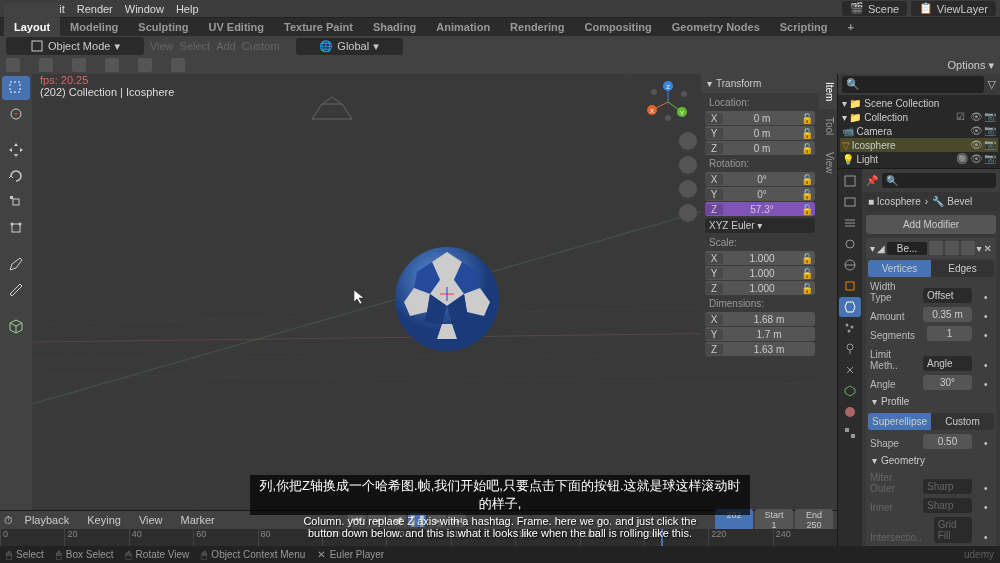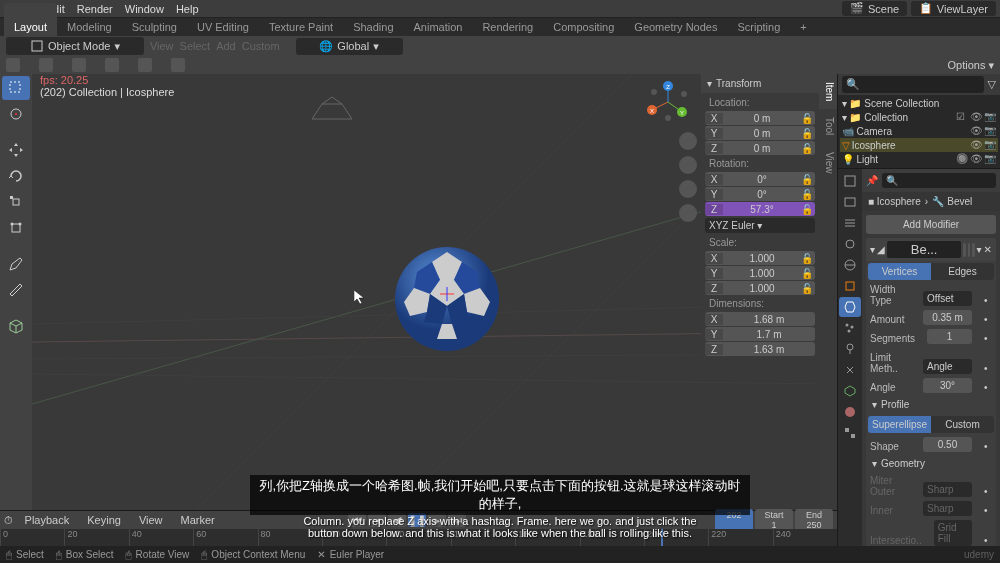--- a/index.html
+++ b/index.html
@@ -3,21 +3,21 @@
 <meta charset="utf-8">
 <style>
 * { margin: 0; padding: 0; box-sizing: border-box; font-family: -apple-system, BlinkMacSystemFont, "Segoe UI", sans-serif; }
 body { background: #383838; color: #ccc; font-size: 11px; width: 1000px; height: 563px; overflow: hidden; position: relative; }
 
 .topbar { height: 18px; background: #3d3d3d; display: flex; align-items: center; padding: 0 4px; border-bottom: 1px solid #222; }
 .topbar .menu { margin-right: 12px; cursor: pointer; color: #ddd; }
 .topbar .right { margin-left: auto; display: flex; align-items: center; gap: 4px; }
 .topbar .scene-box { background: #2a2a2a; border-radius: 3px; padding: 1px 8px; display: flex; align-items: center; gap: 4px; }
 .tabbar { height: 18px; background: #2b2b2b; display: flex; align-items: center; padding: 0 4px; }
-.tabbar .tab { padding: 18px 10px; color: #999; cursor: pointer; border-radius: 3px 3px 0 0; }
+.tabbar .tab { padding: 18px 10px; color: #999; cursor: pointer; border-radius: 3px 3px 0 0; font-weight: bold; }
 .tabbar .tab.active { background: #424242; color: #fff; }
 .headerbar { height: 20px; background: #424242; display: flex; align-items: center; padding: 0 6px; gap: 6px; }
 .headerbar .dropdown { background: #2a2a2a; padding: 2px 24px; border-radius: 3px; display: flex; align-items: center; gap: 4px; }
 .headerbar .sep { color: #666; }
 .icon-row { height: 18px; background: #424242; display: flex; align-items: center; padding: 0 6px; gap: 19px; }
 .icon-row .ic { width: 14px; height: 14px; background: #555; border-radius: 2px; }
 
 .main { position: absolute; top: 74px; left: 0; right: 0; bottom: 17px; display: flex; }
 .toolbar-left { width: 32px; background: #424242; display: flex; flex-direction: column; gap: 2px; padding: 2px; }
 .toolbar-left .tool { width: 28px; height: 24px; background: #424242; border-radius: 3px; display: flex; align-items: center; justify-content: center; cursor: pointer; }
@@ -61,21 +61,21 @@
 .props-tabs .pt { width: 22px; height: 20px; display: flex; align-items: center; justify-content: center; cursor: pointer; border-radius: 3px; margin: 0 auto; }
 .props-tabs .pt.active { background: #4772b3; }
 .props-tabs .pt svg { width: 14px; height: 14px; }
 .props-body { flex: 1; overflow-y: auto; font-size: 10px; }
 .props-search { padding: 4px; display: flex; align-items: center; gap: 4px; background: #3c3c3c; }
 .props-search .sb { flex: 1; background: #222; border-radius: 3px; padding: 2px 4px; }
 .crumb { padding: 4px 6px; display: flex; align-items: flex-end; gap: 4px; background: #353535; }
 .add-mod { margin: 4px; background: #555; border-radius: 3px; padding: 4px; text-align: center; cursor: pointer; }
 .mod-panel { margin: 2px 4px; background: #3e3e3e; border-radius: 3px; }
 .mod-header { display: flex; align-items: center; padding: 3px 4px; gap: 2px; background: #424242; border-radius: 3px 3px 0 0; }
-.mod-header .mname { background: #222; padding: 1px 24px; border-radius: 2px; flex: 1; font-size: 13px; }
+.mod-header .mname { background: #222; padding: 1px 10px; border-radius: 2px; flex: 1; font-size: 10px; }
 .mod-header .hi { width: 14px; height: 14px; background: #555; border-radius: 2px; }
 .toggle-row { display: flex; margin: 2px; border-radius: 3px; overflow: hidden; }
 .toggle-row .tg { flex: 1; text-align: center; padding: 3px; background: #333; cursor: pointer; }
 .toggle-row .tg.active { background: #4772b3; }
 .prop-row { display: flex; align-items: flex-end; padding: 2px 4px; gap: 12px; }
 .prop-row .lbl { flex: 1; color: #bbb; }
 .prop-row .fld { flex: 1; background: #555; border-radius: 3px; padding: 2px 4px; text-align: center; }
 .prop-row .fld.dd { background: #2a2a2a; text-align: left; }
 .prop-row.muted .lbl, .prop-row.muted .fld { color: #666; }
 .sect { padding: 4px 6px; display: flex; align-items: center; gap: 4px; cursor: pointer; }

